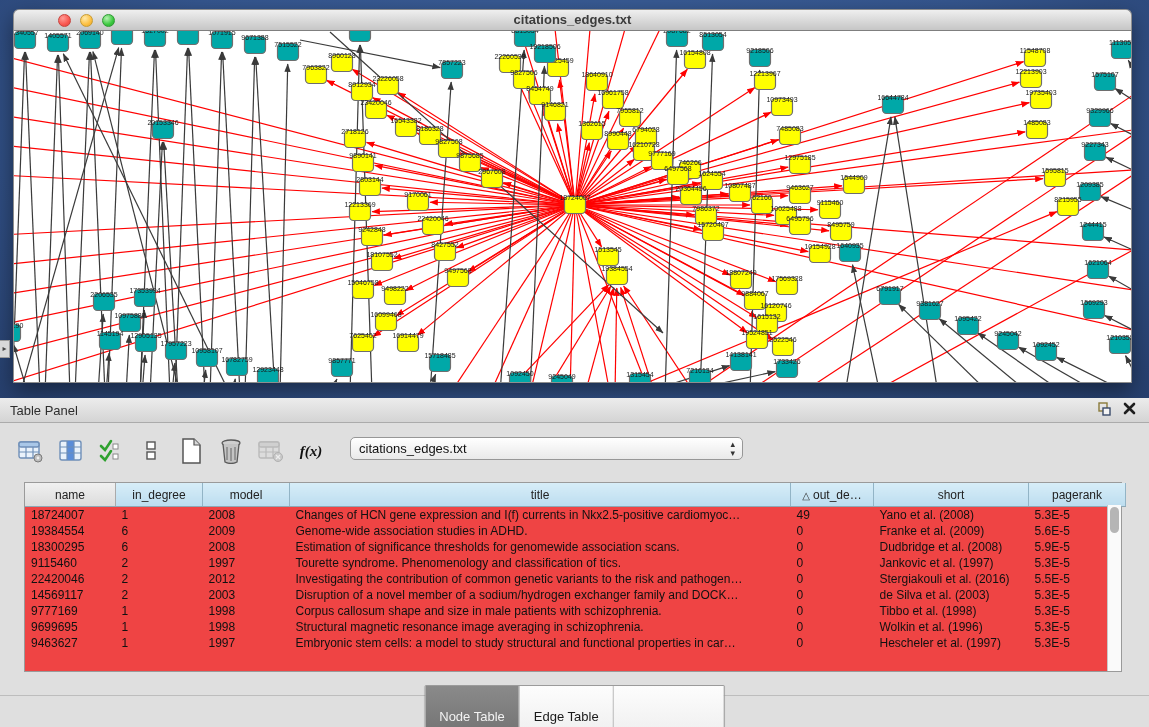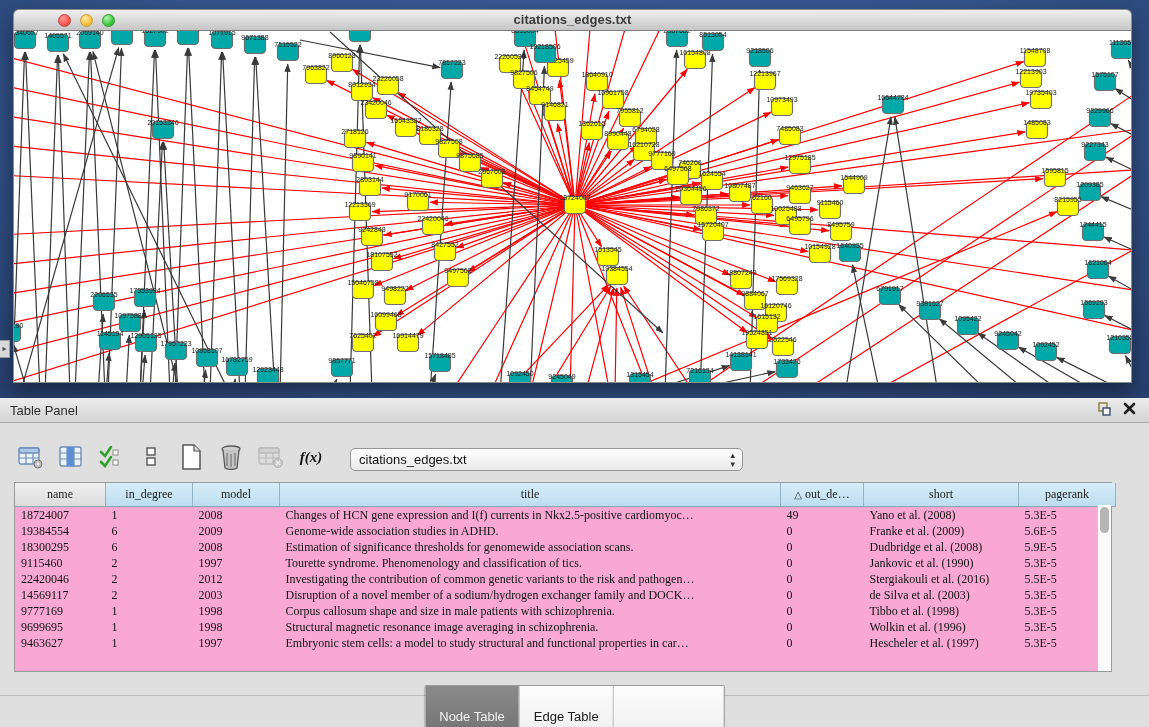--- a/index.html
+++ b/index.html
@@ -15,29 +15,29 @@
   .light.yellow{background:radial-gradient(circle at 35% 30%,#FFE9A8,#FDBF3F 60%,#DFA12F);border:1px solid #C79B32;}
   .light.green{background:radial-gradient(circle at 35% 30%,#B5F2B0,#3BC83F 60%,#2AA52E);border:1px solid #2E9A33;}
   .canvas{position:relative;width:1117px;height:351px;background:#FFFFFF;border:1px solid #8E8E8E;border-top:none;box-sizing:content-box;overflow:hidden;}
   .canvas svg{display:block;}
   .edge-handle{position:absolute;left:0;top:340px;width:9px;height:16px;background:#D8D8D8;border:1px solid #9a9a9a;border-left:none;color:#444;font-size:8px;line-height:15px;text-align:center;z-index:5;}
   
   .tpanel{position:relative;width:1149px;height:401px;background:#DFDFDF;}
   .tpanel-header{height:25px;background:linear-gradient(#ECECEC,#D4D4D4);border-bottom:1px solid #ABABAB;display:flex;align-items:center;padding:0 10px;box-sizing:border-box;}
   .tpanel-title{font-size:13px;color:#2E2E2E;flex:1;}
   .ph-btn{width:20px;height:18px;border:none;background:transparent;padding:0;margin-left:6px;cursor:default;display:flex;align-items:center;justify-content:center;}
-  .toolbar{display:flex;align-items:flex-end;gap:10px;padding:14px 0 8px 16px;height:34px;}
+  .toolbar{display:flex;align-items:flex-start;gap:10px;padding:14px 0 8px 16px;height:34px;}
   .tb-btn{width:30px;height:28px;border:none;background:transparent;padding:1px;display:flex;align-items:center;justify-content:center;cursor:default;}
   .tb-btn svg{display:block;}
   .tb-btn.disabled{opacity:.45;}
   .fx{font-family:"Liberation Serif",serif;font-style:italic;font-size:15px;color:#111;font-weight:bold;}
   .combo{width:393px;height:23px;margin-left:14px;border:1px solid #979797;border-radius:5px;background:linear-gradient(#FFFFFF,#E9E9E9);display:flex;align-items:center;padding:0 8px;box-sizing:border-box;font-size:13px;color:#111;position:relative;}
   .combo .updown{position:absolute;right:7px;top:2px;display:flex;flex-direction:column;line-height:9px;font-size:9px;color:#333;}
   
-  .gridwrap{position:absolute;left:14px;top:84px;width:1096px;height:188px;background:#f9a8d4;border:1px solid #9A9A9A;box-sizing:content-box;font-family:Liberation Serif, serif;}
+  .gridwrap{position:absolute;left:24px;top:84px;width:1096px;height:188px;background:#ef4444;border:1px solid #9A9A9A;box-sizing:content-box;}
   table.grid{border-collapse:collapse;table-layout:fixed;width:1082px;font-size:12px;color:#111;}
   table.grid th{height:21px;font-weight:normal;font-size:12px;color:#222;background:linear-gradient(#D7EDF8,#BCDDEF);border-right:1px solid #92B4C6;border-bottom:1px solid #8FA8B5;text-align:center;overflow:hidden;white-space:nowrap;}
   table.grid th:first-child{background:linear-gradient(#F0F0F0,#DCDCDC);border-right:1px solid #AAAAAA;}
   table.grid td{height:16px;padding:0 4px 0 6px;overflow:hidden;white-space:nowrap;text-overflow:clip;}
   .sortmark{font-size:10px;margin-right:3px;color:#333;}
   .vscroll{position:absolute;right:0;top:22px;width:14px;height:166px;background:#FAFAFA;border-left:1px solid #C9C9C9;box-sizing:border-box;}
   .vthumb{position:absolute;left:2px;top:2px;width:9px;height:26px;border-radius:5px;background:#B5B5B5;}
   
   .tabrow{position:absolute;left:0;top:286px;width:1149px;height:24px;}
   .tabrow::before{content:"";position:absolute;left:0;right:0;top:11px;height:1px;background:#BDBDBD;}
@@ -643,21 +643,21 @@
             <td>0</td>
             <td>Dudbridge et al. (2008)</td>
             <td>5.9E-5</td>
           </tr>
           <tr>
             <td>9115460</td>
             <td>2</td>
             <td>1997</td>
             <td>Tourette syndrome. Phenomenology and classification of tics.</td>
             <td>0</td>
-            <td>Jankovic et al. (1990)</td>
+            <td>Jankovic et al. (1997)</td>
             <td>5.3E-5</td>
           </tr>
           <tr>
             <td>22420046</td>
             <td>2</td>
             <td>2012</td>
             <td>Investigating the contribution of common genetic variants to the risk and pathogen…</td>
             <td>0</td>
             <td>Stergiakouli et al. (2016)</td>
             <td>5.5E-5</td>

